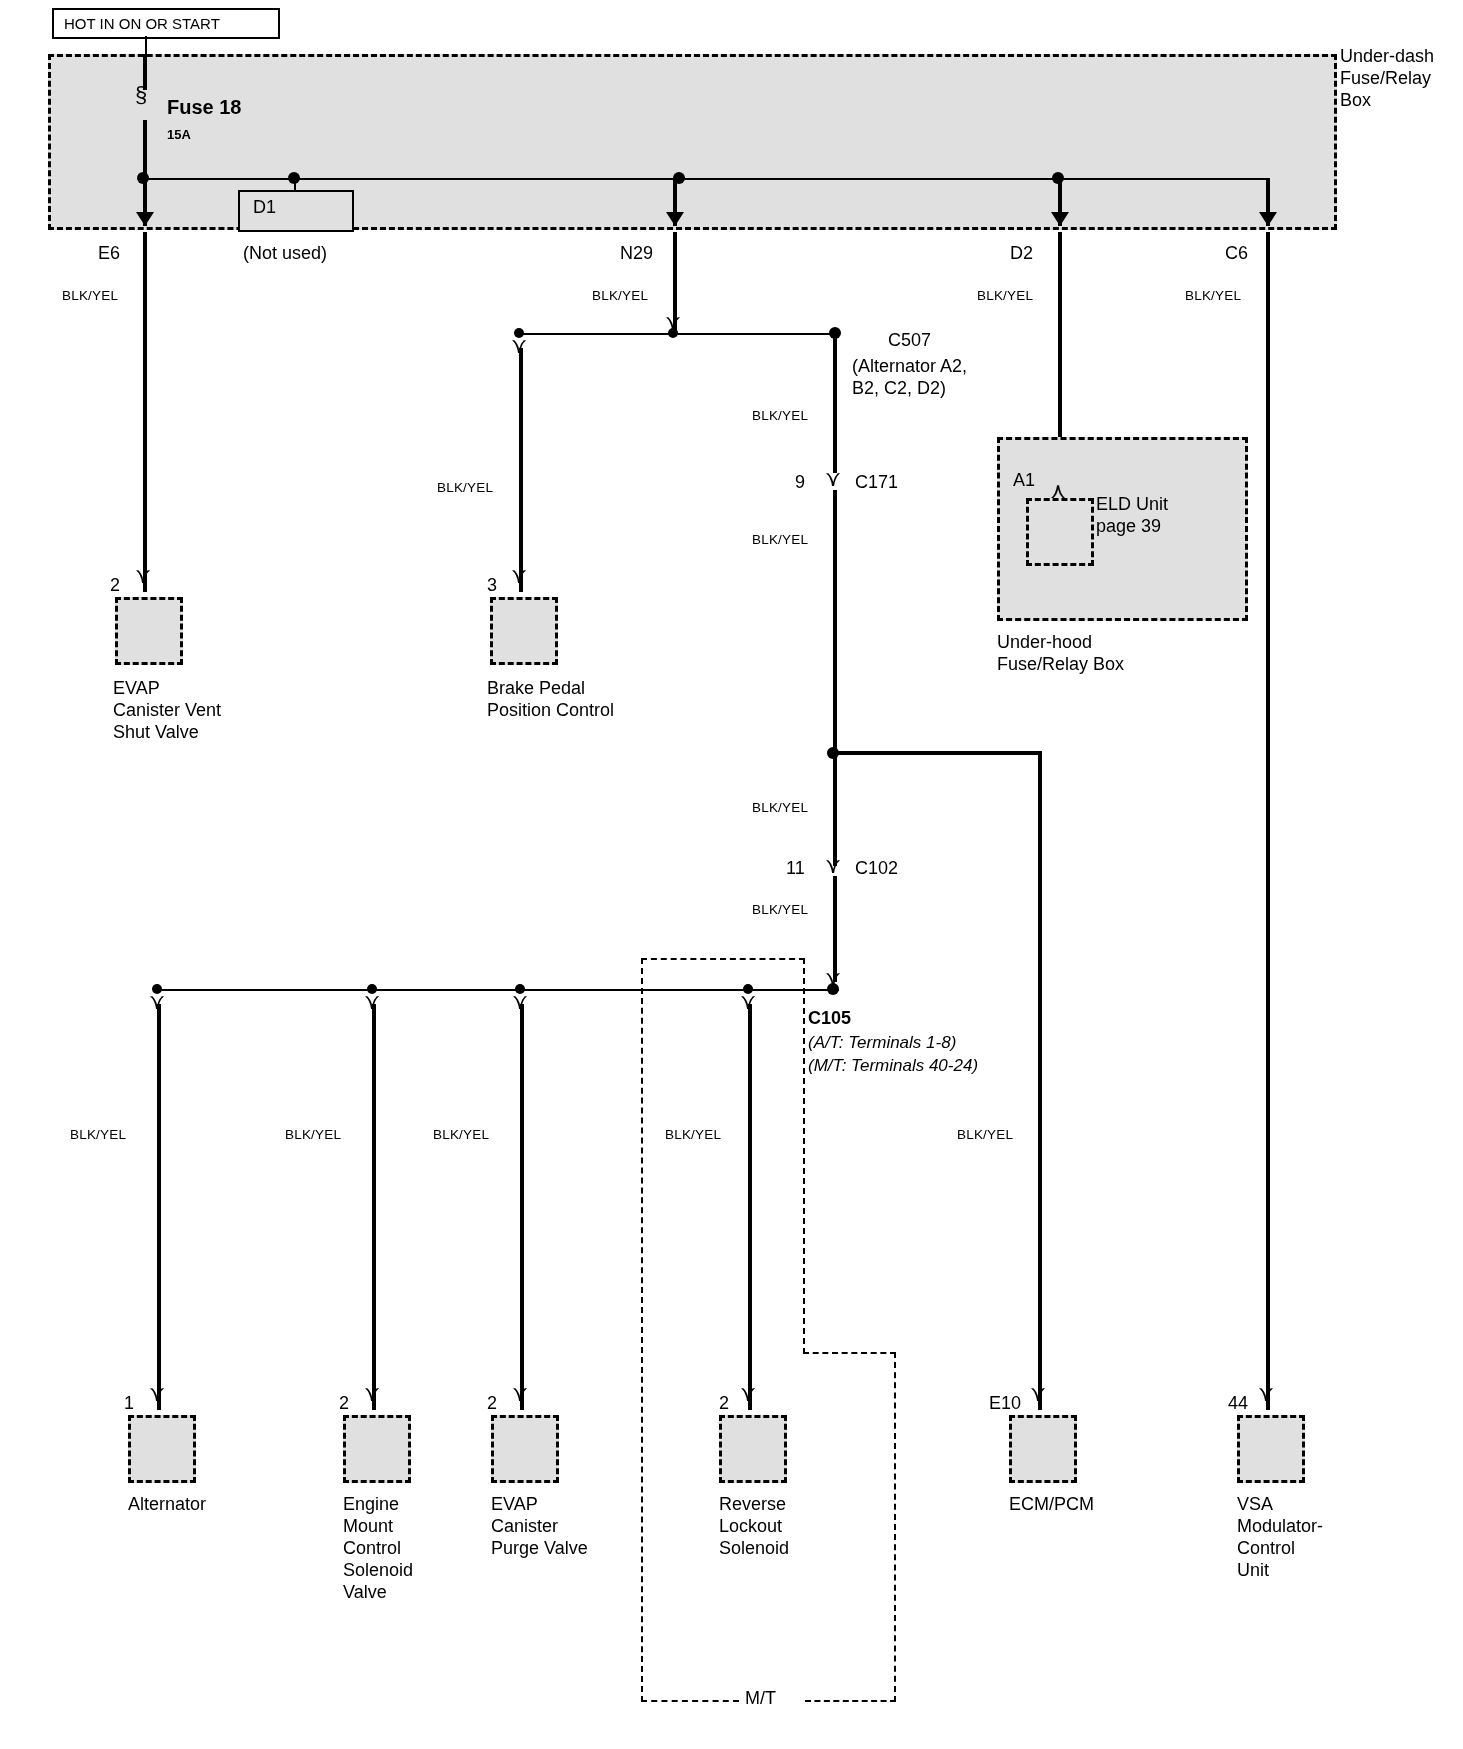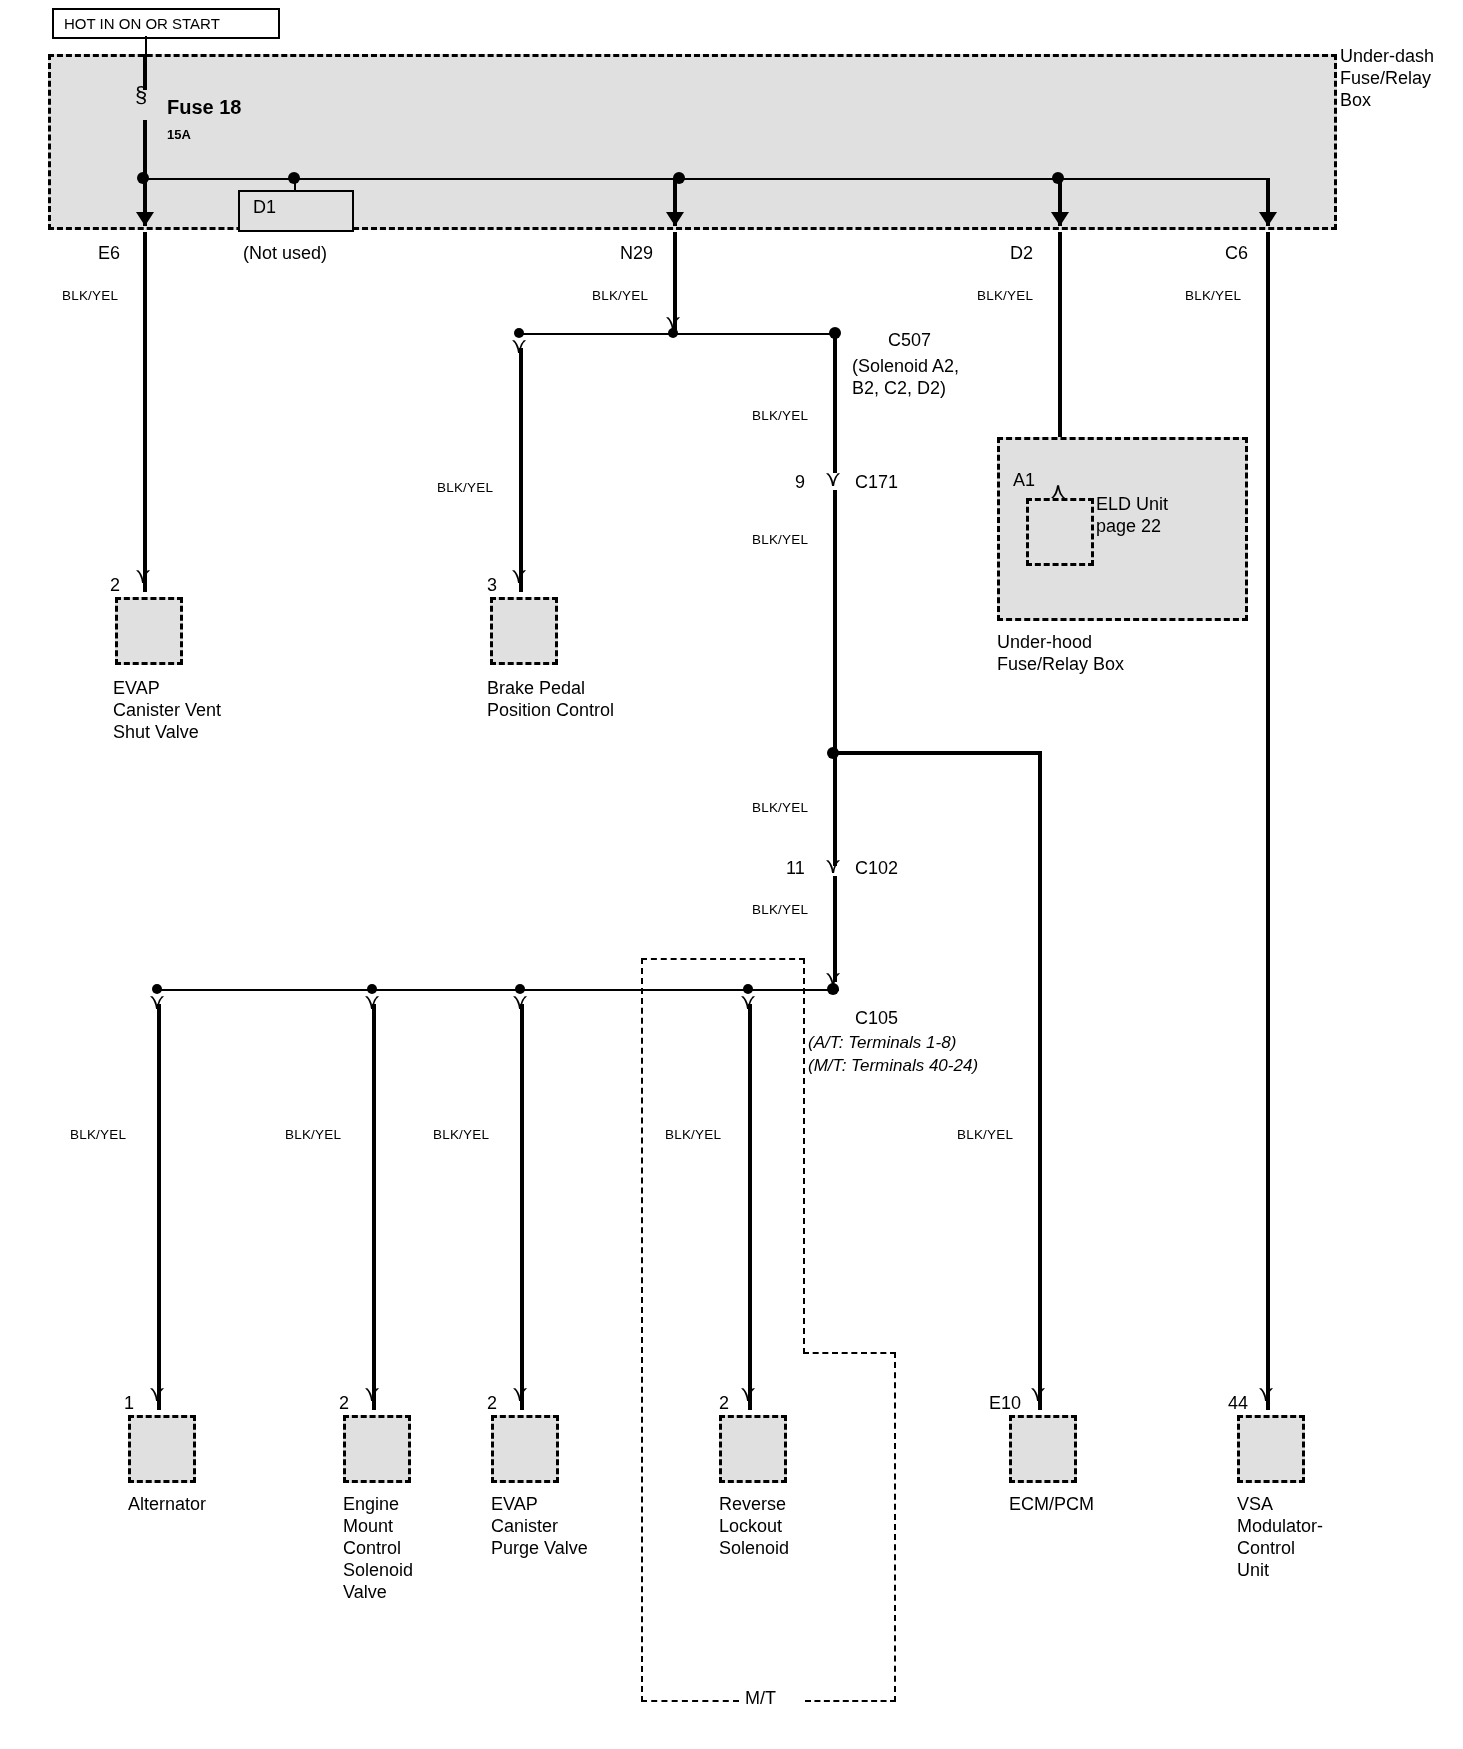--- a/index.html
+++ b/index.html
@@ -70,21 +70,21 @@
   <div class="lbl" style="left:620px;top:243px;">N29</div>
   <div class="wire-v" style="left:673px;top:232px;height:98px;"></div>
   <div class="lbl wire" style="left:592px;top:288px;">BLK/YEL</div>
   <div class="varr" style="left:665px;top:312px;">⋎</div>
 
   <div class="thin-h" style="left:519px;top:333px;width:317px;"></div>
   <div class="dot sm" style="left:514px;top:328px;"></div>
   <div class="dot sm" style="left:668px;top:328px;"></div>
   <div class="dot" style="left:829px;top:327px;"></div>
   <div class="lbl" style="left:852px;top:330px;margin-left:36px;">C507</div>
-  <div class="lbl" style="left:852px;top:356px;">(Solenoid A2,
+  <div class="lbl" style="left:852px;top:356px;">(Alternator A2,
 B2, C2, D2)</div>
 
   <div class="varr" style="left:511px;top:335px;">⋎</div>
   <div class="wire-v" style="left:519px;top:348px;height:244px;"></div>
   <div class="lbl wire" style="left:437px;top:480px;">BLK/YEL</div>
   <div class="varr" style="left:511px;top:565px;">⋎</div>
   <div class="lbl" style="left:487px;top:575px;">3</div>
   <div class="conn" style="left:490px;top:597px;"></div>
   <div class="lbl" style="left:487px;top:678px;">Brake Pedal
 Position Control</div>
@@ -108,21 +108,21 @@
   <div class="wire-v" style="left:833px;top:876px;height:106px;"></div>
   <div class="lbl wire" style="left:752px;top:902px;">BLK/YEL</div>
   <div class="varr" style="left:825px;top:968px;">⋎</div>
 
   <div class="thin-h" style="left:157px;top:989px;width:682px;"></div>
   <div class="dot sm" style="left:152px;top:984px;"></div>
   <div class="dot sm" style="left:367px;top:984px;"></div>
   <div class="dot sm" style="left:515px;top:984px;"></div>
   <div class="dot sm" style="left:743px;top:984px;"></div>
   <div class="dot" style="left:827px;top:983px;"></div>
-  <div class="lbl" style="left:855px;top:1008px;">C105</div>
+  <div class="lbl" style="left:808px;top:1008px;font-weight:bold;">C105</div>
   <div class="lbl ital" style="left:808px;top:1033px;font-size:17px;">(A/T: Terminals 1-8)</div>
   <div class="lbl ital" style="left:808px;top:1056px;font-size:17px;">(M/T: Terminals 40-24)</div>
 
   <div class="varr" style="left:149px;top:991px;">⋎</div>
   <div class="wire-v" style="left:157px;top:1004px;height:406px;"></div>
   <div class="lbl wire" style="left:70px;top:1127px;">BLK/YEL</div>
   <div class="varr" style="left:149px;top:1383px;">⋎</div>
   <div class="lbl" style="left:124px;top:1393px;">1</div>
   <div class="conn" style="left:128px;top:1415px;"></div>
   <div class="lbl" style="left:128px;top:1494px;">Alternator</div>
@@ -179,21 +179,21 @@
   <div class="arrow" style="left:1051px;top:212px;"></div>
   <div class="lbl" style="left:1010px;top:243px;">D2</div>
   <div class="wire-v" style="left:1058px;top:232px;height:260px;"></div>
   <div class="lbl wire" style="left:977px;top:288px;">BLK/YEL</div>
 
   <div class="box-dash" style="left:997px;top:437px;width:245px;height:178px;"></div>
   <div class="varr" style="left:1050px;top:480px;">⋏</div>
   <div class="lbl" style="left:1013px;top:470px;">A1</div>
   <div style="position:absolute;left:1026px;top:498px;width:62px;height:62px;border:3px dashed #000;background:#e0e0e0;"></div>
   <div class="lbl" style="left:1096px;top:494px;">ELD Unit
-page 22</div>
+page 39</div>
   <div class="lbl" style="left:997px;top:632px;">Under-hood
 Fuse/Relay Box</div>
 
   <div class="wire-v" style="left:1266px;top:178px;height:48px;"></div>
   <div class="arrow" style="left:1259px;top:212px;"></div>
   <div class="lbl" style="left:1225px;top:243px;">C6</div>
   <div class="wire-v" style="left:1266px;top:232px;height:1178px;"></div>
   <div class="lbl wire" style="left:1185px;top:288px;">BLK/YEL</div>
   <div class="varr" style="left:1258px;top:1383px;">⋎</div>
   <div class="lbl" style="left:1228px;top:1393px;">44</div>

